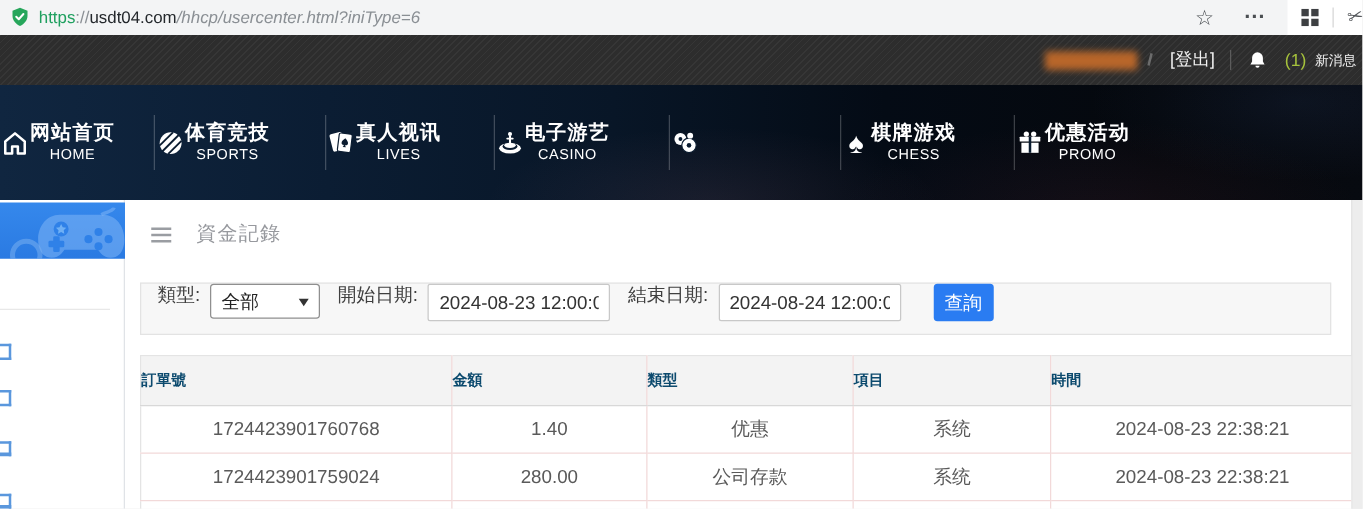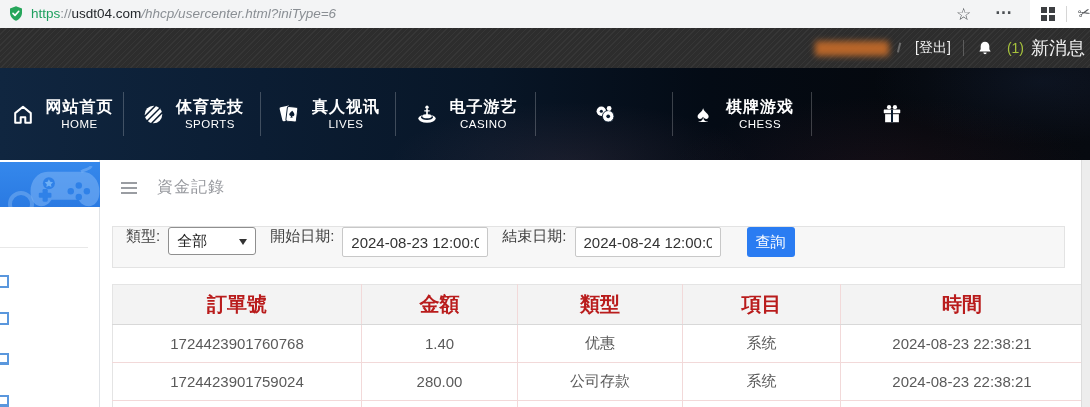--- a/index.html
+++ b/index.html
@@ -24,30 +24,30 @@
   .user-bar { position:absolute; left:0; top:28px; width:1090px; height:40px;
     background-color:#2d2d2d;
     background-image:repeating-linear-gradient(135deg, rgba(255,255,255,.045) 0 1px, transparent 1px 4px);
     display:flex; align-items:center; justify-content:flex-end; padding-right:5px; }
   .blur-name { width:74px; height:15px; background:#b8662a; border-radius:2px; filter:blur(3px); margin-right:9px; }
   .tick { width:6px; height:10px; border-left:2px solid #787878; transform:rotate(14deg); margin-right:11px; opacity:.85; }
   .logout { color:#f2f2f2; font-size:14px; margin-right:12px; }
   .ub-vdiv { width:1px; height:16px; background:#5c5c5c; margin-right:13px; }
   .bell { width:16px; height:17px; margin-right:14px; }
   .msg-count { font-size:14px; margin-right:7px; }
-  .msg-label { color:#f2f2f2; font-size:18px; }
+  .msg-label { color:#f2f2f2; font-size:11px; }
 
   
   .main-nav { position:absolute; left:0; top:68px; width:1090px; height:92px; display:flex; align-items:center;
     background:
       radial-gradient(260px 90px at 570px 105%, rgba(200,130,150,0.10), transparent 70%),
       radial-gradient(300px 110px at 880px 115%, rgba(140,60,80,0.12), transparent 70%),
       radial-gradient(240px 90px at 1040px 15%, rgba(60,95,160,0.12), transparent 70%),
       linear-gradient(90deg,#102640 0%, #0b1d33 24%, #081627 45%, #040b15 65%, #05080d 85%, #070a10 100%); }
-  .nav-item { position:relative; height:92px; display:flex; align-items:center; justify-content:center; gap:11px; cursor:pointer; }
+  .nav-item { position:relative; height:92px; display:flex; align-items:center; cursor:pointer; }
   .nav-item:nth-child(1){ width:124px; }
   .nav-item:nth-child(2){ width:137px; }
   .nav-item:nth-child(3){ width:135px; }
   .nav-item:nth-child(4){ width:140px; }
   .nav-item:nth-child(5){ width:137px; }
   .nav-item:nth-child(6){ width:139px; }
   .nav-item:nth-child(7){ width:160px; }
   .nav-item:not(:last-child)::after { content:''; position:absolute; right:0; top:24px; height:44px; width:1px; background:rgba(255,255,255,.22); }
   .nav-txt { text-align:center; color:#fff; }
   .nav-zh { font-size:16px; font-weight:bold; letter-spacing:1px; line-height:20px; }
@@ -83,21 +83,21 @@
   .f-label.gap { margin-left:14px; }
   .select-box { position:relative; width:88px; height:28px; background:#fff; border:1px solid #8f8f8f; border-radius:3px;
     display:flex; align-items:center; padding-left:8px; font-size:15px; color:#222; cursor:pointer; }
   .select-box .chev { position:absolute; right:8px; top:11px; width:0; height:0; border-left:4.5px solid transparent; border-right:4.5px solid transparent; border-top:6px solid #333; }
   .date-input { width:146px; height:30px; border:1px solid #c8c8c8; border-radius:2px; background:#fff; font-size:15px; color:#333;
     padding:0 8px; font-family:"Liberation Sans",sans-serif; }
   .query-btn { margin-left:26px; width:48px; height:30px; background:#2a7cf2; color:#fff; border:none; border-radius:3px; font-size:15px; cursor:pointer; font-family:Liberation Sans, sans-serif; }
 
   .records-table { position:absolute; left:12px; top:124px; width:971px; border-collapse:collapse; table-layout:fixed;
     border:1px solid #e4e4e4; }
-  .records-table th { height:40px; background:#f3f3f3; font-size:20px; font-weight:bold; color:#b91c1c; text-align:center;
+  .records-table th { height:40px; background:#f3f3f3; font-size:12px; font-weight:bold; color:#0c4a6e; text-align:left;
     border-right:1px solid #f2d9d9; border-bottom:1px solid #d8d8d8; }
   .records-table th:last-child { border-right:none; }
   .records-table td { height:38px; font-size:15px; color:#5a5a5a; text-align:center; background:#fff;
     border-right:1px solid #f2d9d9; border-bottom:1px solid #f2d9d9; }
   .records-table td:last-child { border-right:none; }
 </style>
 </head>
 <body>
 
 <div class="browser-bar">
@@ -215,20 +215,24 @@
     <span class="nav-ic">
       <svg width="22" height="22" viewBox="0 0 24 24">
         <g fill="#fff">
           <circle cx="8.8" cy="4.6" r="2.3"></circle>
             <circle cx="15.2" cy="4.6" r="2.3"></circle>
           <rect x="3" y="7" width="18" height="4.2" rx=".5"></rect>
           <rect x="4.5" y="12.2" width="15" height="8.8"></rect>
         </g>
         <rect x="10.9" y="7" width="2.2" height="14" fill="#0b1c30"></rect>
       </svg>
+    </span>
+    <span class="nav-txt">
+      <div class="nav-zh">优惠活动</div>
+      <div class="nav-en">PROMO</div>
     </span>
   </div>
 </nav>
 
 <div class="content">
 
   <aside class="sidebar">
     <div class="side-banner">
       <svg class="pad" width="78" height="46" viewBox="0 0 64 40">
         <path d="M46 5c4-2.5 7-1.5 9-5" stroke="rgba(120,176,245,.6)" stroke-width="2.4" fill="none"></path>

